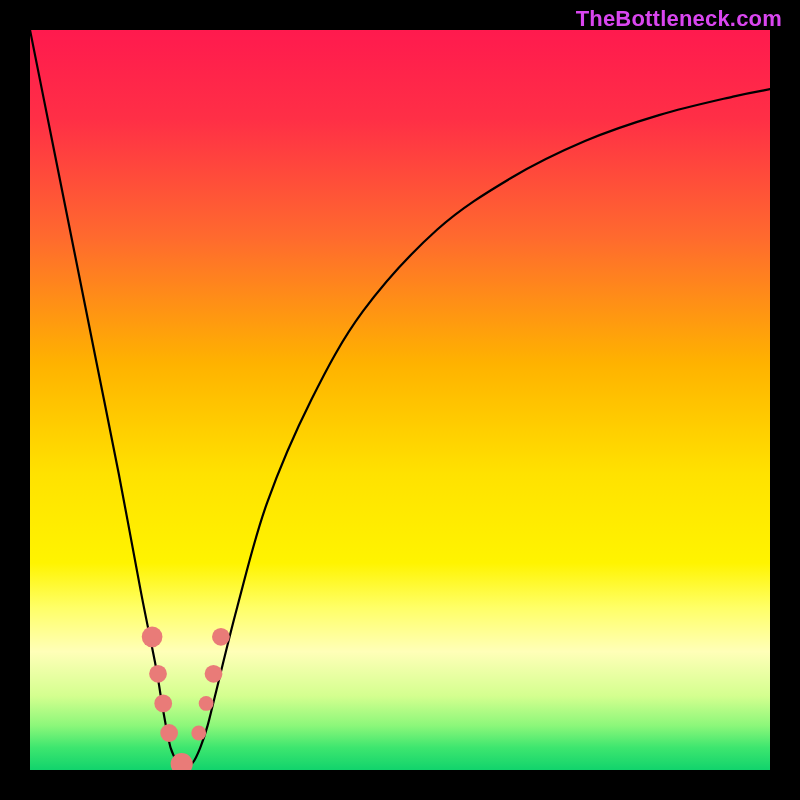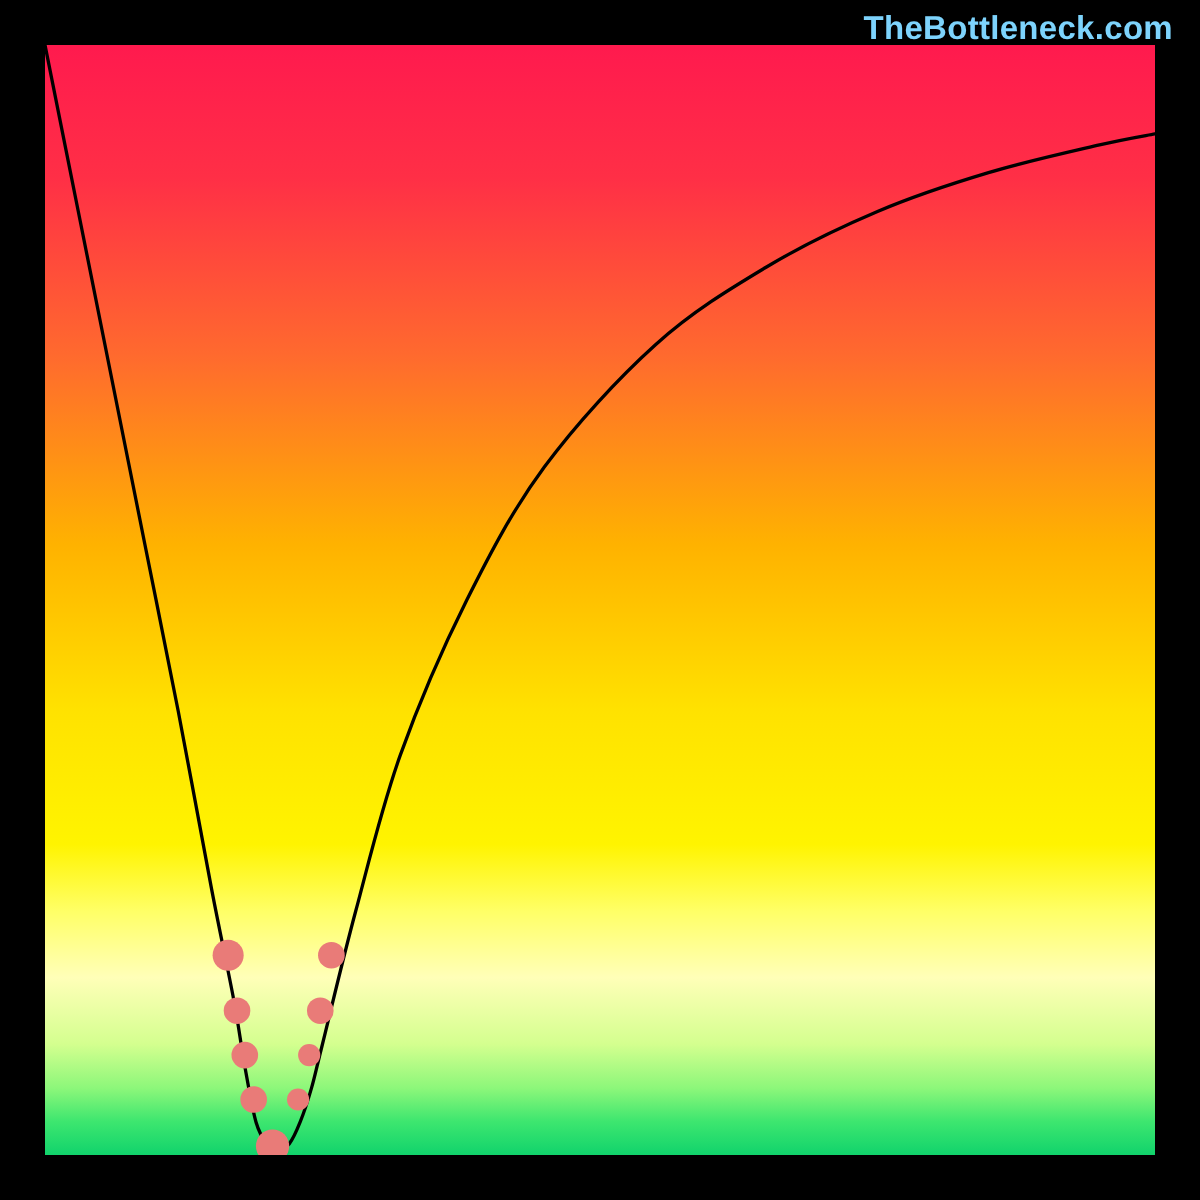--- a/index.html
+++ b/index.html
@@ -31,21 +31,21 @@
     position: absolute;
     left: 0;
     top: 0;
     width: 100%;
     height: 100%;
   }
   .watermark {
     position: absolute;
     top: 6px;
     right: 18px;
-    color: #7dd3fc;
+    color: #d946ef;
     font-size: 22px;
     font-weight: 600;
     letter-spacing: 0.2px;
     pointer-events: none;
   }
   svg.curve {
     position: absolute;
     left: 0;
     top: 0;
     width: 740px;

